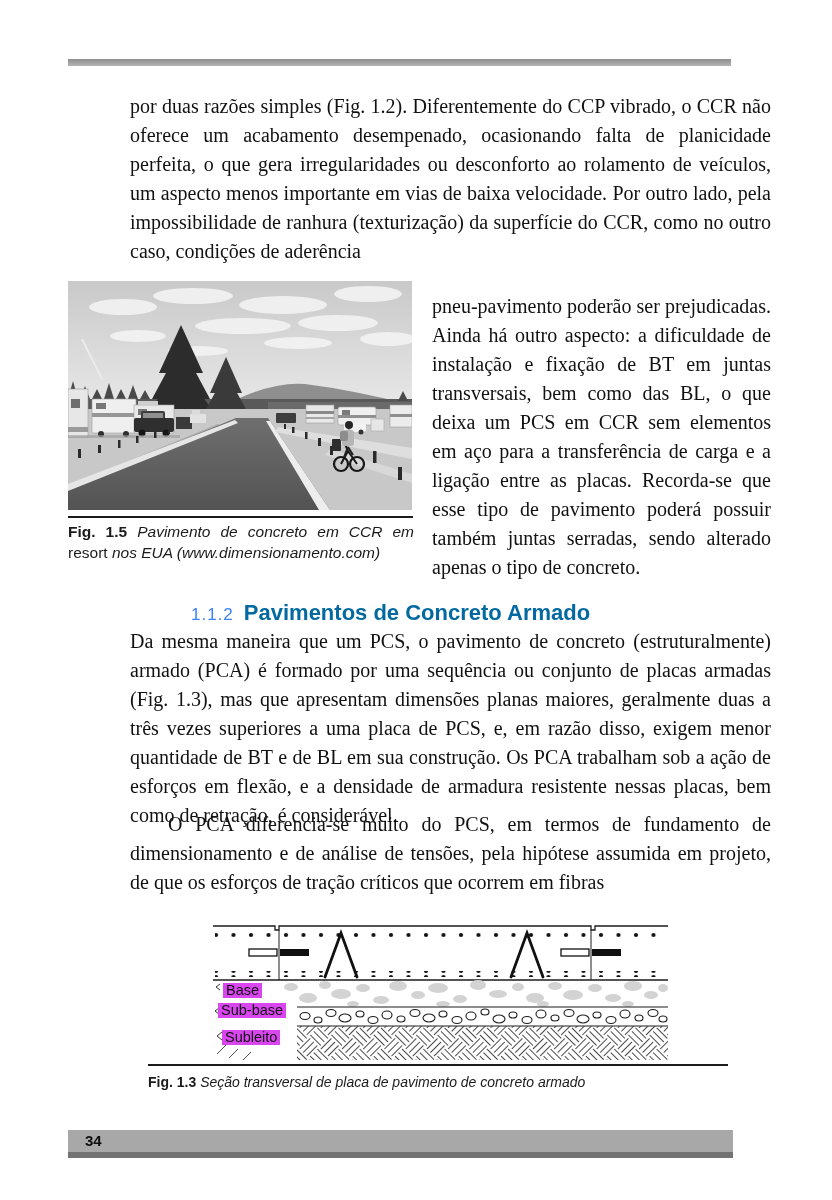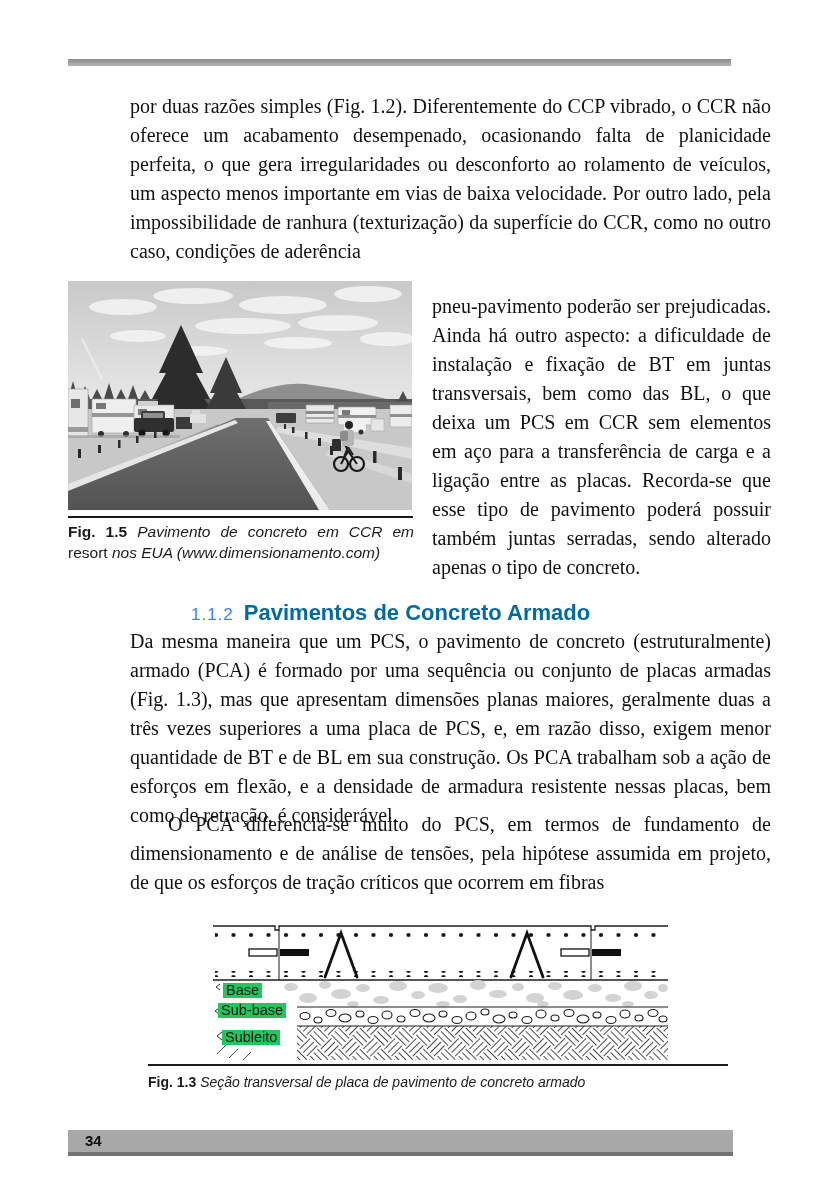--- a/index.html
+++ b/index.html
@@ -30,30 +30,30 @@
   .photo{left:68px;top:281px;width:344px;height:229px;background:#cfcfcf;}
   .cap12-rule{left:68px;top:516px;width:345px;height:2px;background:#1b1b1b;}
   .cap12{left:68px;top:521px;width:346px;font-family:"Liberation Sans",sans-serif;
          font-size:15.5px;line-height:21px;text-align:justify;color:#1b1b1b;}
   .cap12 b{font-style:normal;font-weight:bold;}
   .cap12 i{font-style:italic;}
 
   
   .diagram{left:213px;top:920px;width:455px;height:145px;}
   .layer-label{position:absolute;font-family:"Liberation Sans",sans-serif;
-               font-size:14.5px;color:#111;background:#22c55e;padding:0 3px;line-height:15px;}
+               font-size:14.5px;color:#111;background:#d946ef;padding:0 3px;line-height:15px;}
   .cap13-rule{left:148px;top:1064px;width:580px;height:2px;background:#1b1b1b;}
   .cap13{left:148px;top:1072px;width:590px;font-family:"Liberation Sans",sans-serif;
          font-size:14px;line-height:21px;color:#1b1b1b;}
   .cap13 b{font-weight:bold;}
   .cap13 i{font-style:italic;}
 
   
   .ftr-bar{left:68px;top:1130px;width:665px;height:22px;background:#a8a8a8;
-           border-bottom:4px solid #737373;}
+           border-bottom:6px solid #737373;}
   .ftr-num{font-family:"Liberation Sans",sans-serif;font-weight:bold;font-size:15px;
            color:#0d0d0d;line-height:22px;padding-left:17px;}
 </style>
 </head>
 <body>
 
 <div class="page">
 
   <div class="abs hdr-bar"></div>
 

